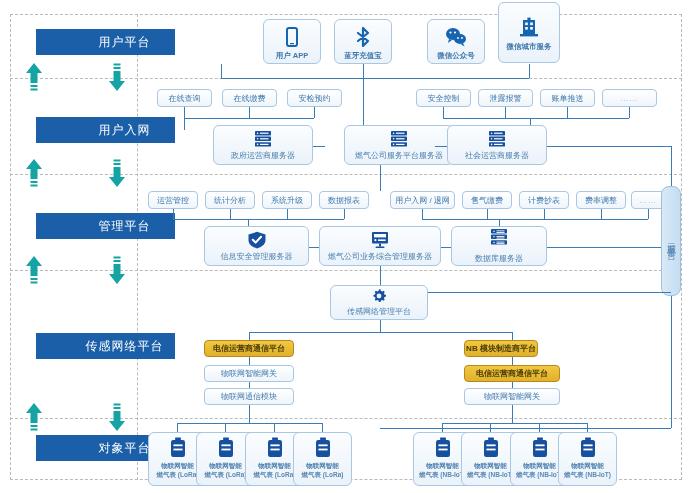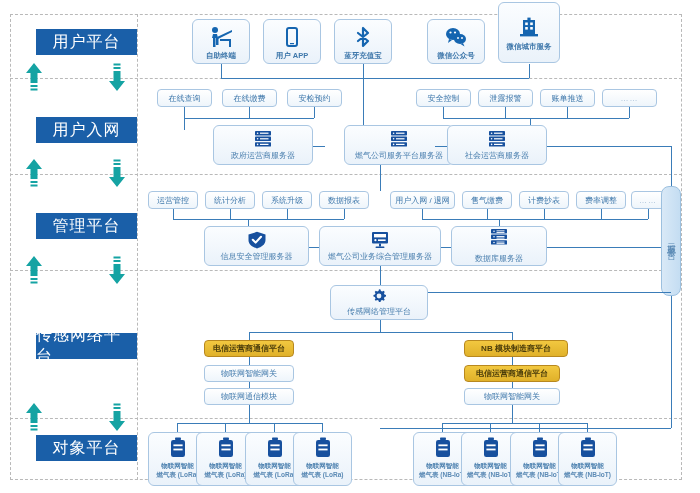--- a/index.html
+++ b/index.html
@@ -10,22 +10,22 @@
   .outer-frame{position:absolute;left:10px;top:14px;width:672px;height:466px;
     border:1px dashed #b9b9b9;box-sizing:border-box;}
   .col-divider{position:absolute;left:137px;top:14px;width:0;height:466px;
     border-left:1px dashed #b9b9b9;}
 
   
   .hsep{position:absolute;height:0;border-top:1px dashed #b9b9b9;}
 
   
   .layer-label{position:absolute;left:36px;width:101px;height:26px;
-    background:#1a5fa8;color:#fff;font-size:16px;display:flex;align-items:center;
-    justify-content:center;letter-spacing:1px;}
+    background:#1a5fa8;color:#fff;font-size:12px;display:flex;align-items:center;
+    justify-content:center;letter-spacing:1px;padding-left:38px;}
 
   
   .arrow{position:absolute;width:18px;height:30px;}
 
   
   .node{position:absolute;box-sizing:border-box;
     border:1px solid #a9c6e2;border-radius:6px;
     background:linear-gradient(180deg,#fbfdff 0%,#eaf2fa 100%);
     color:#4a7fae;display:flex;align-items:center;justify-content:center;
     text-align:center;line-height:1.15;}
@@ -147,34 +147,20 @@
       </svg>
   </div>
   <div class="arrow" style="left:108px;top:402px;">
     <svg width="18" height="30" viewBox="0 0 18 30">
         <path d="M9 29 L17 19 L12.5 19 L12.5 9 L5.5 9 L5.5 19 L1 19 Z" fill="#15a3a3"></path>
         <rect x="5.5" y="5" width="7" height="2" fill="#15a3a3"></rect>
         <rect x="5.5" y="1.5" width="7" height="2" fill="#15a3a3"></rect>
       </svg>
   </div>
 
-  <div class="node icon-node" style="left:192px;top:19px;width:58px;height:45px;">
-    <span class="icon-wrap">
-      <svg width="26" height="24" viewBox="0 0 26 24">
-          <circle cx="7" cy="4" r="3" fill="#1565b0"></circle>
-          <path d="M5 8 h4 l1 4 h-6 z" fill="#1565b0"></path>
-          <rect x="5" y="12" width="2.5" height="9" fill="#1565b0"></rect>
-          <rect x="8" y="12" width="2.5" height="7" fill="#1565b0"></rect>
-          <path d="M9 11 L24 4 L24 6 L10 13 Z" fill="#1565b0"></path>
-          <rect x="12" y="13" width="11" height="2" fill="#1565b0"></rect>
-          <rect x="21" y="15" width="2" height="6" fill="#1565b0"></rect>
-        </svg>
-    </span>
-    <span class="cap">自助终端</span>
-  </div>
 
   <div class="node icon-node" style="left:263px;top:19px;width:58px;height:45px;">
     <span class="icon-wrap">
       <svg width="26" height="24" viewBox="0 0 26 24">
           <rect x="8" y="2" width="10" height="18" rx="2" fill="none" stroke="#1565b0" stroke-width="2"></rect>
           <rect x="11" y="17" width="4" height="1.2" fill="#1565b0"></rect>
         </svg>
     </span>
     <span class="cap">用户 APP</span>
   </div>
@@ -404,21 +390,21 @@
   <div class="ln lnv" style="left:249px;top:332px;height:8px;"></div>
   <div class="ln lnv" style="left:512px;top:332px;height:8px;"></div>
 
   <div class="yellow" style="left:204px;top:340px;width:90px;">电信运营商通信平台</div>
   <div class="plain-node" style="left:204px;top:365px;width:90px;">物联网智能网关</div>
   <div class="plain-node" style="left:204px;top:388px;width:90px;">物联网通信模块</div>
   <div class="ln lnv" style="left:249px;top:357px;height:8px;"></div>
   <div class="ln lnv" style="left:249px;top:382px;height:6px;"></div>
   <div class="ln lnv" style="left:249px;top:405px;height:18px;"></div>
 
-  <div class="yellow" style="left:464px;top:340px;width:104px;">NB 模块制造商平台</div>
+  <div class="yellow" style="left:464px;top:340px;width:74px;">NB 模块制造商平台</div>
   <div class="yellow" style="left:464px;top:365px;width:96px;">电信运营商通信平台</div>
   <div class="plain-node" style="left:464px;top:388px;width:96px;">物联网智能网关</div>
   <div class="ln lnv" style="left:512px;top:357px;height:8px;"></div>
   <div class="ln lnv" style="left:512px;top:382px;height:6px;"></div>
   <div class="ln lnv" style="left:512px;top:405px;height:18px;"></div>
 
   <div class="ln lnh" style="left:177px;top:423px;width:145px;"></div>
   <div class="ln lnv" style="left:177px;top:423px;height:9px;"></div>
   <div class="ln lnv" style="left:225px;top:423px;height:9px;"></div>
   <div class="ln lnv" style="left:274px;top:423px;height:9px;"></div>

